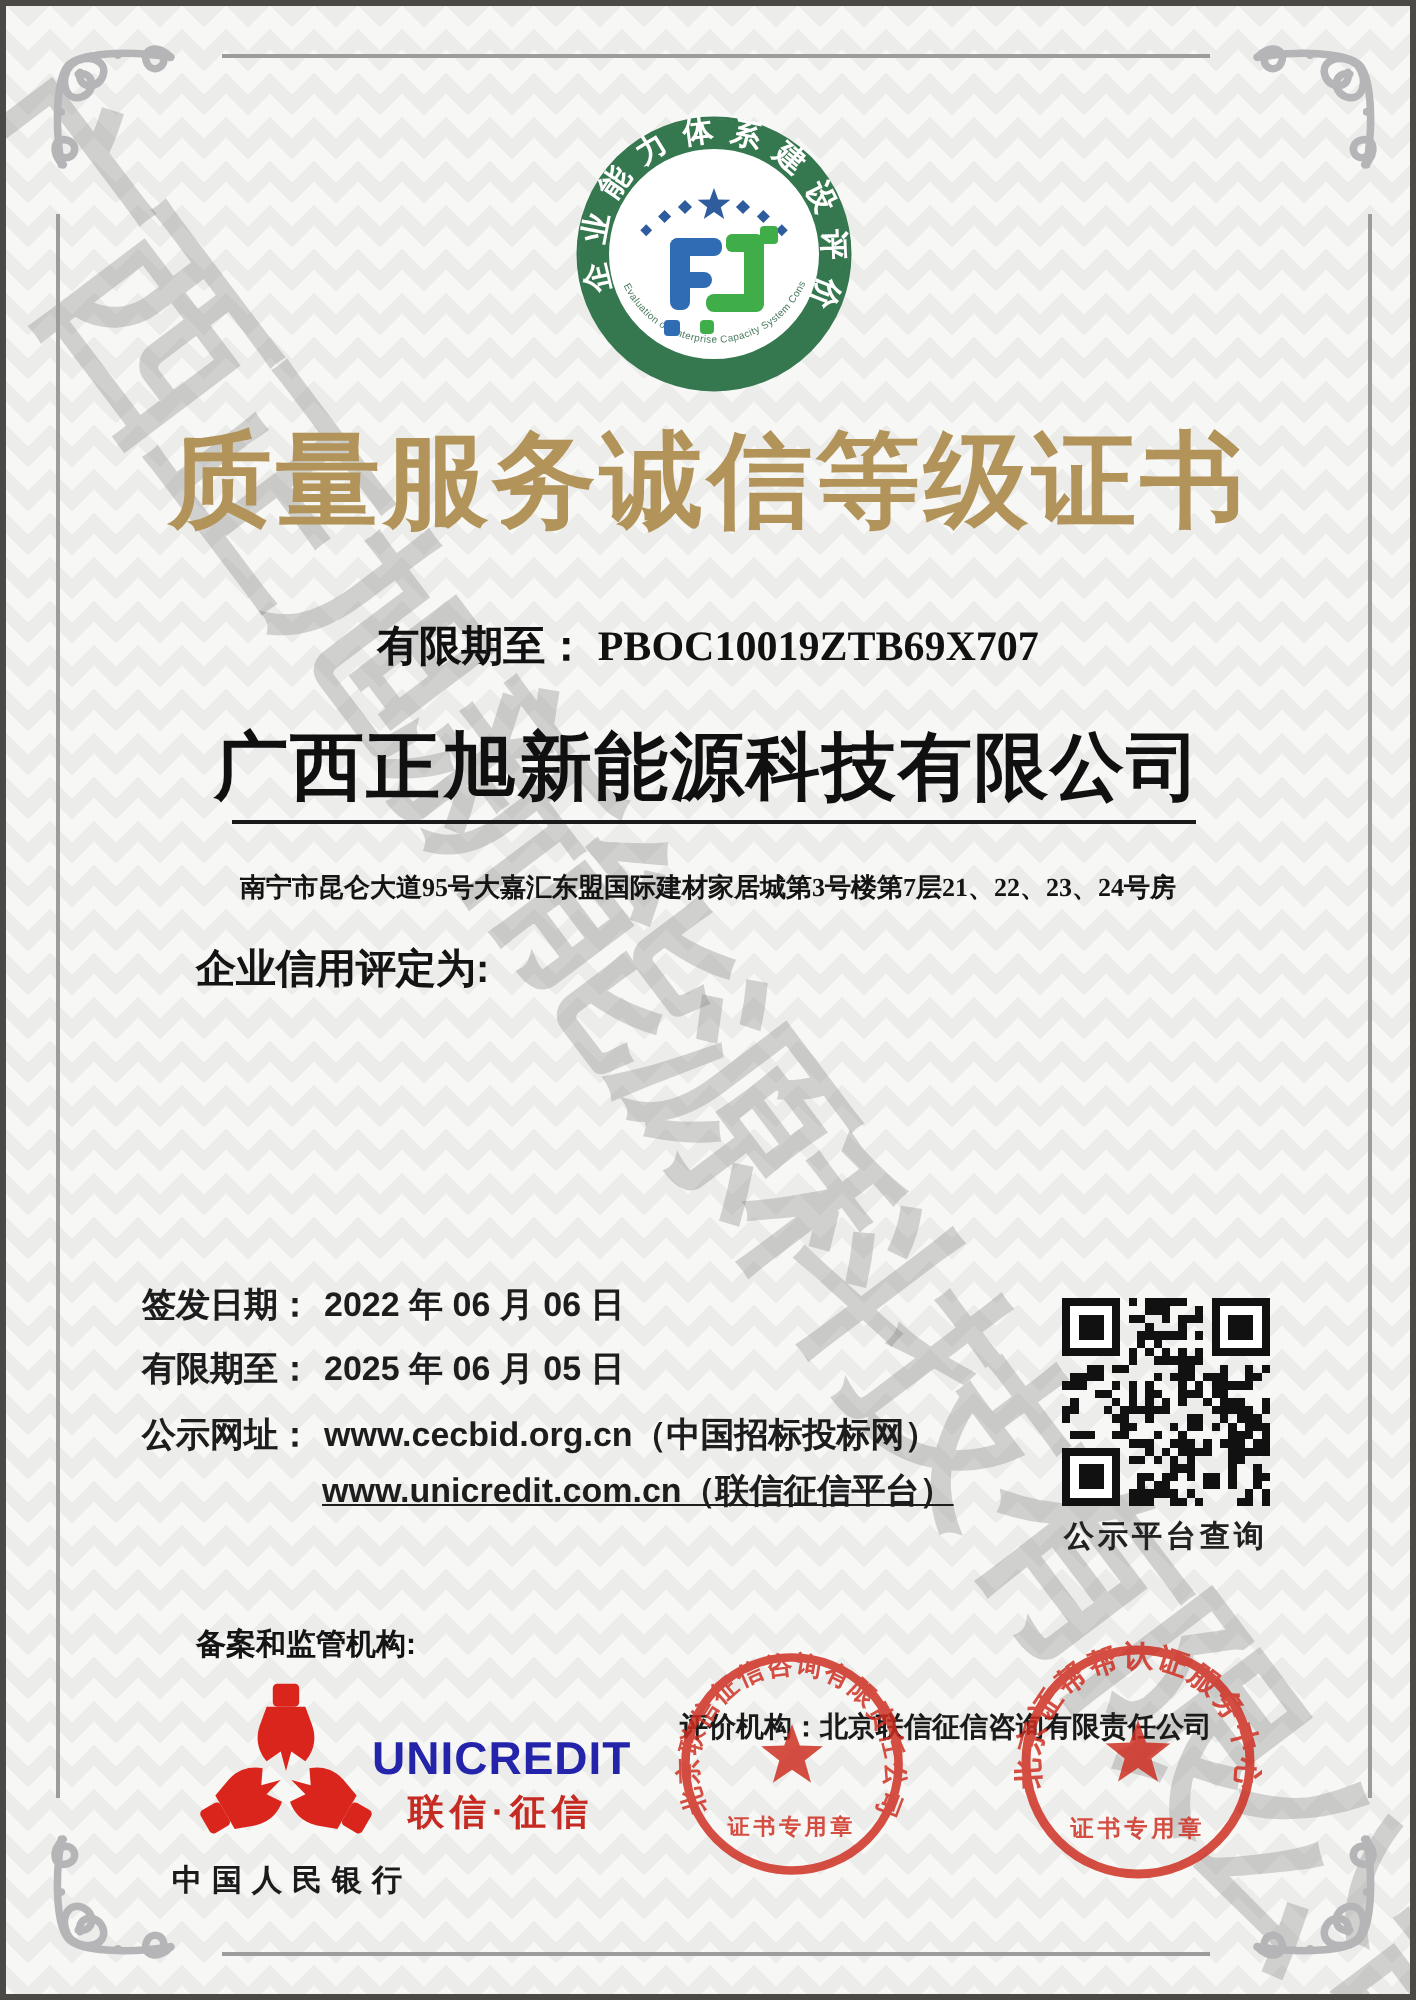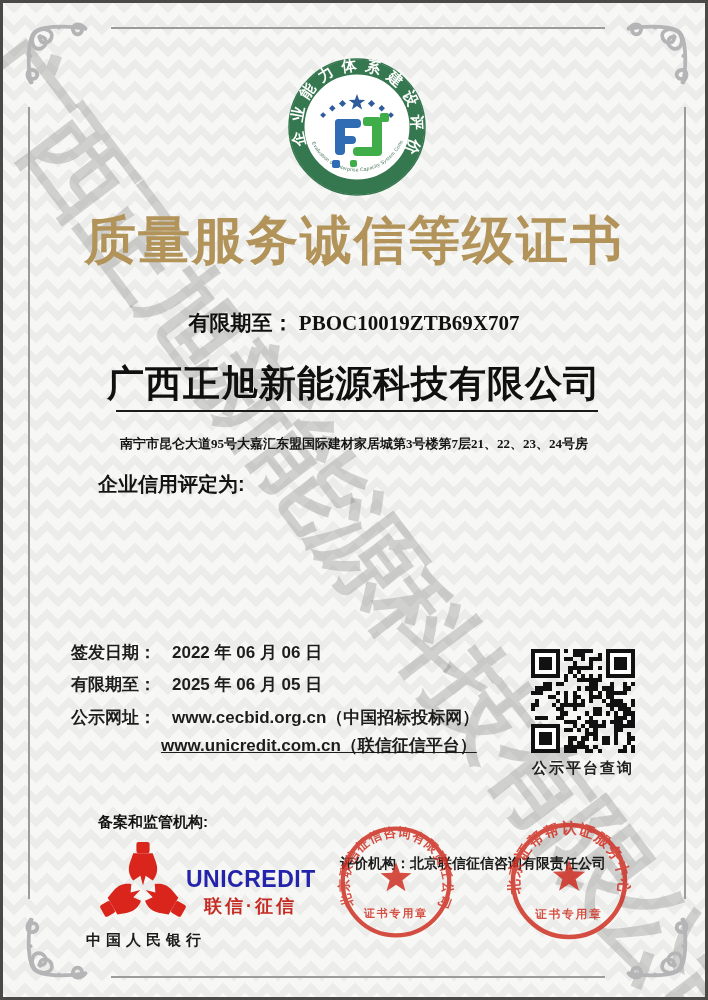--- a/index.html
+++ b/index.html
@@ -35,21 +35,21 @@
   .center{left:0;width:100%;text-align:center;}
   .title{top:203px;font-size:52px;font-weight:800;color:#b2945a;letter-spacing:2px;z-index:3;}
   .subtitle{top:267px;font-size:16px;font-weight:bold;color:#2b2b2b;z-index:3;}
   .certline{top:306px;font-size:21px;font-weight:bold;color:#111;z-index:3;font-family:"Liberation Serif",serif;}
   .company{top:356px;font-size:37px;font-weight:bold;color:#101010;z-index:3;font-family:"Liberation Serif",serif;letter-spacing:1px;}
   .company-underline{top:407px;left:113px;width:482px;height:2px;background:#1a1a1a;z-index:3;}
   .address{top:432px;font-size:13px;font-weight:bold;color:#141414;z-index:3;font-family:"Liberation Serif",serif;}
   .rating-label{left:95px;top:468px;font-size:20px;font-weight:bold;color:#141414;z-index:3;}
   .rating{top:520px;font-size:56px;font-weight:900;color:#c6221f;z-index:3;font-family:"Liberation Serif",serif;letter-spacing:1px;}
   .info-line{left:68px;font-size:17px;font-weight:600;color:#1d1d1d;z-index:3;}
-  .info-line .lbl{margin-right:16px;}
+  .info-line .lbl{margin-right:6px;}
   .indent{left:158px;text-decoration:underline;}
   .qr-box{left:528px;top:646px;width:104px;height:104px;z-index:3;}
   .qr-caption{left:500px;top:756px;width:160px;text-align:center;font-size:15px;font-weight:600;letter-spacing:2px;color:#222;z-index:3;}
   .regulator-label{left:95px;top:810px;font-size:15px;font-weight:bold;color:#141414;z-index:3;}
   .pboc-logo{left:96px;top:838px;width:88px;height:88px;z-index:3;}
   .pboc-name{left:68px;top:928px;width:150px;text-align:center;font-size:15px;font-weight:bold;letter-spacing:5px;color:#1b1b1b;z-index:3;font-family:"Liberation Serif",serif;}
   .unicredit-en{left:183px;top:863px;font-size:23px;font-weight:800;color:#2424ab;z-index:3;letter-spacing:0.5px;}
   .unicredit-cn{left:201px;top:891px;font-size:18px;font-weight:bold;color:#c52b22;letter-spacing:3px;z-index:3;}
   .agency-line{left:337px;width:350px;font-size:14px;font-weight:bold;color:#1a1a1a;z-index:3;}
   .seal{position:absolute;z-index:4;opacity:0.84;}

